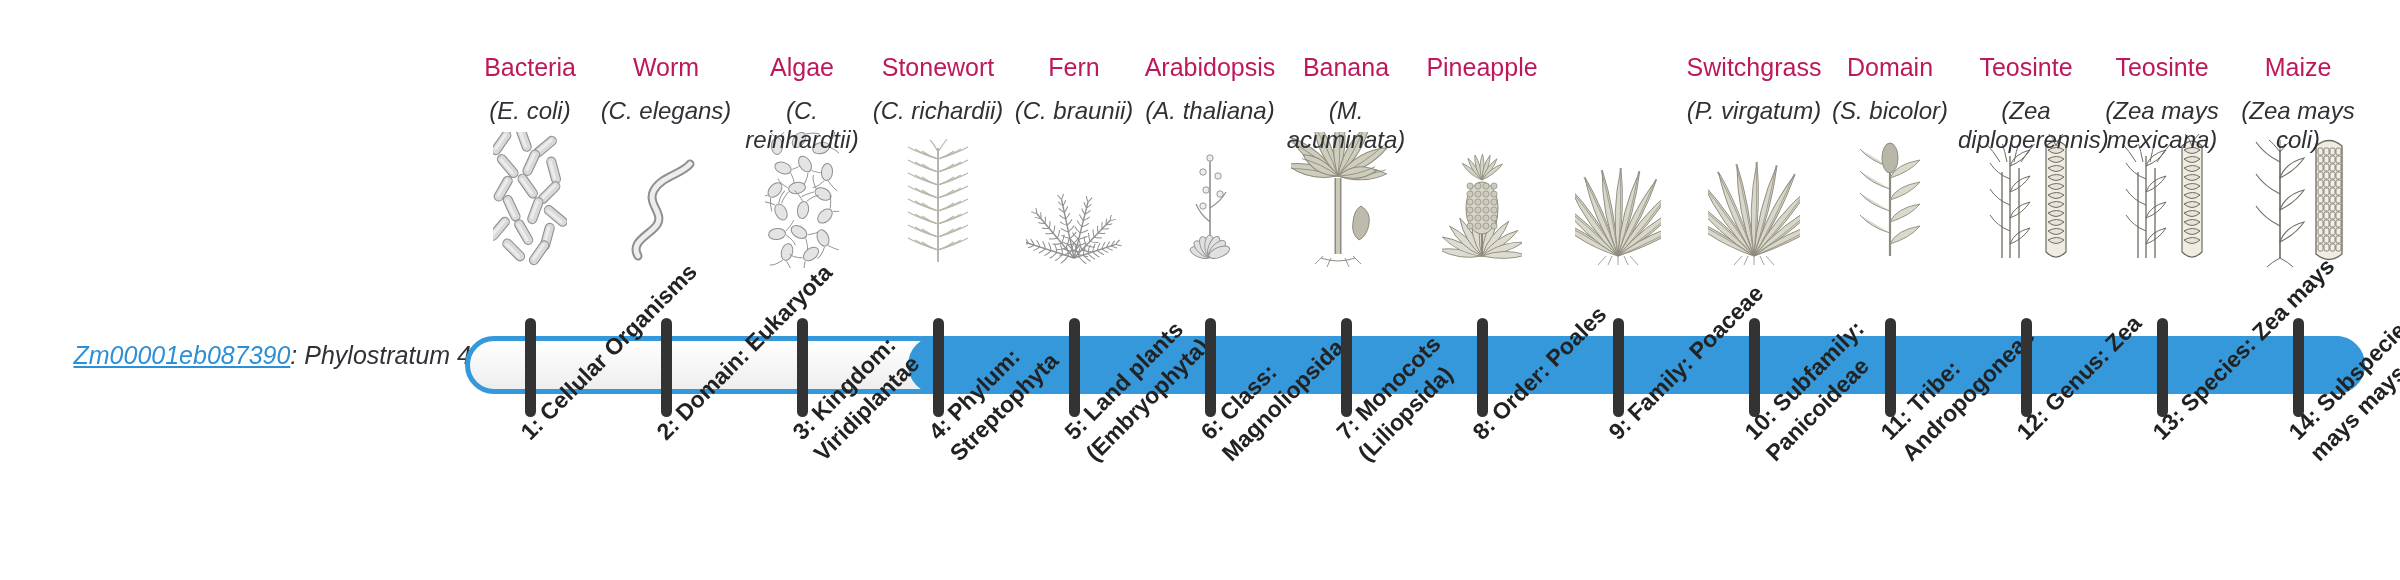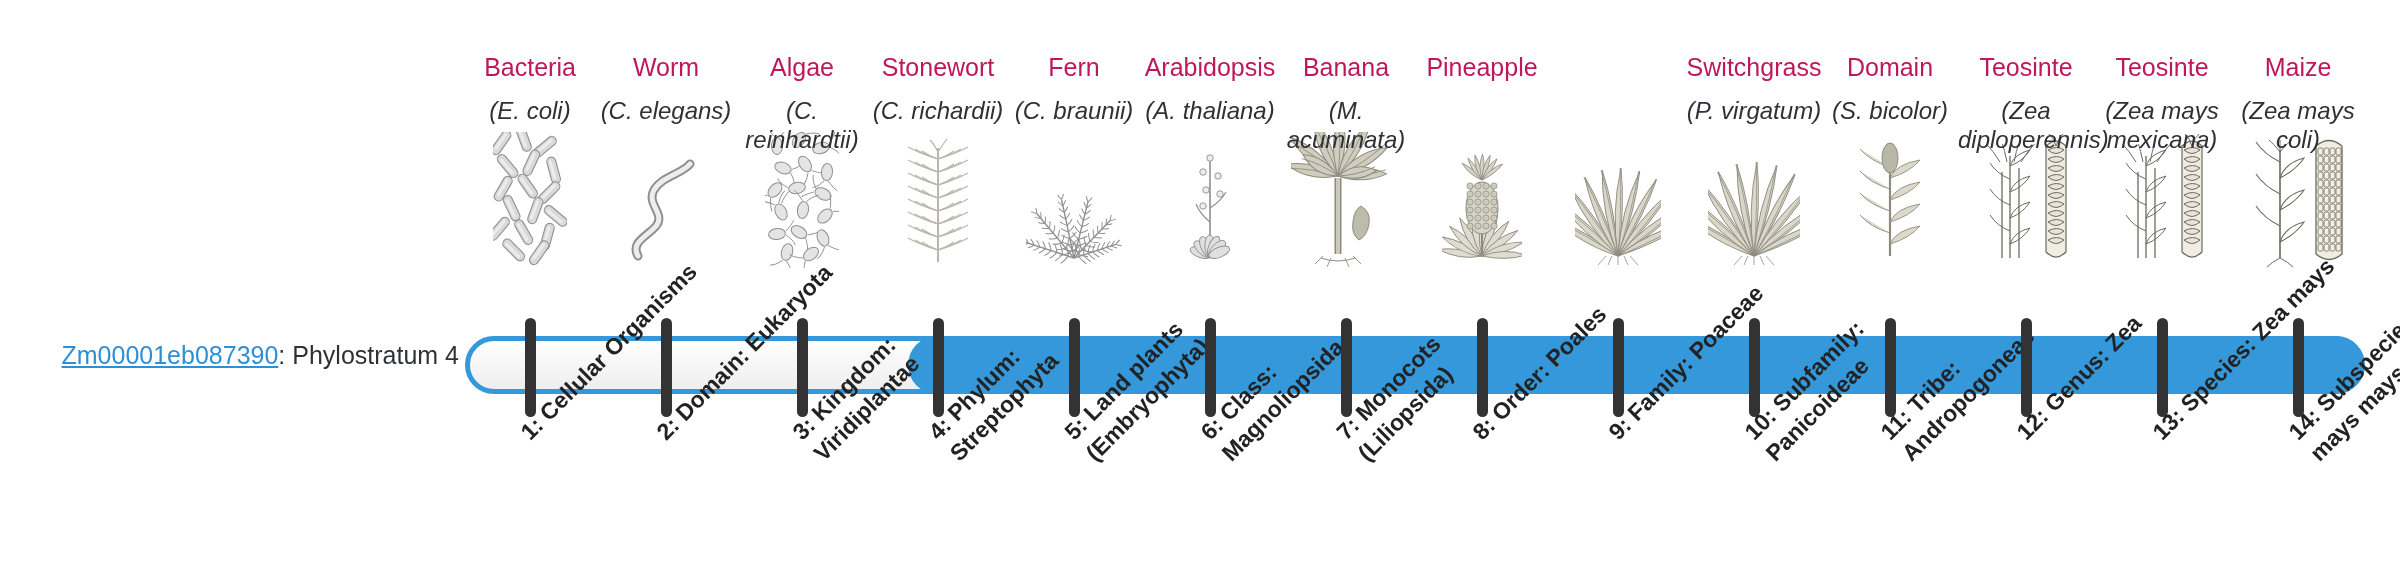--- a/index.html
+++ b/index.html
@@ -12,26 +12,27 @@
     overflow:hidden;
     position:relative;
   }
 
   
   #stage{position:absolute;left:0;top:0;width:2400px;height:580px;}
 
   
   #gene-label{
     position:absolute;
-    left:4px;top:340px;
+    left:16px;top:340px;
     width:455px;
     text-align:right;
     font-size:25px;
     line-height:30px;
     white-space:nowrap;
+    font-style:italic;
   }
   #gene-label .gene-id{
     color:#2d8fd5;
     text-decoration:underline;
     cursor:pointer;
   }
   #gene-label .gene-rest{color:#2f3136;}
 
   
   #columns{position:absolute;left:0;top:0;width:2400px;height:320px;}

